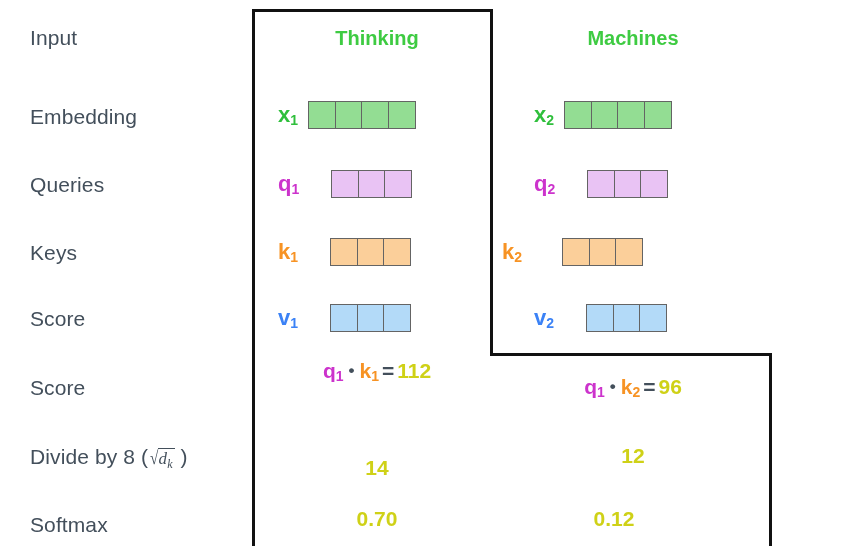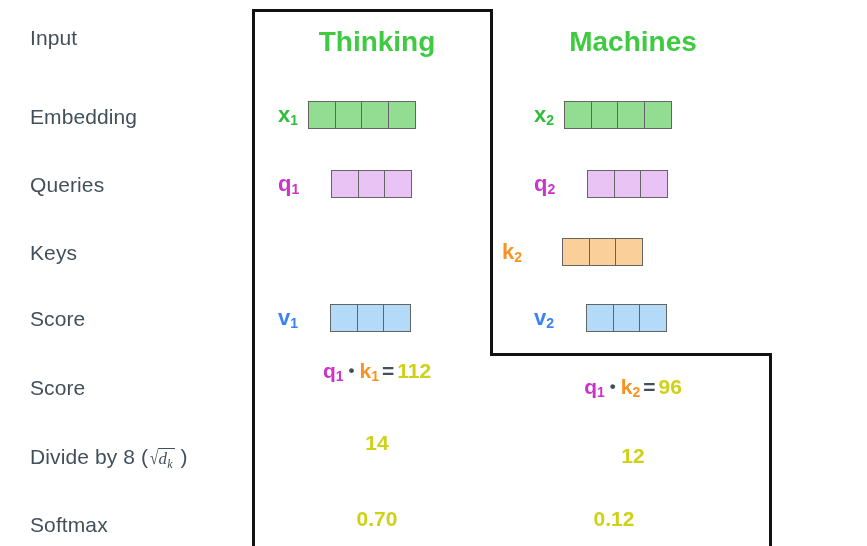--- a/index.html
+++ b/index.html
@@ -61,21 +61,21 @@
   .sub-it {
     font-size: 12px;
     vertical-align: sub;
     font-style: italic;
   }
 
   
   .col-head {
     position: absolute;
     color: #3ecb42;
-    font-size: 28px;
+    font-size: 20px;
     font-weight: bold;
     text-align: center;
     white-space: nowrap;
     line-height: 1;
   }
 
   
   .vec-group {
     position: absolute;
     display: flex;
@@ -173,35 +173,43 @@
 
   <div class="vec-group" style="left:278px; top:169px;">
     <span class="vec-name n-purple"><span>q</span><span class="sb">1</span></span>
     <span class="cells" style="margin-left:22px;">
       <span class="cell c-purple"></span>
       <span class="cell c-purple"></span>
       <span class="cell c-purple"></span>
     </span>
   </div>
 
+  <div class="vec-group" style="left:278px; top:237px;">
+    <span class="vec-name n-orange"><span>k</span><span class="sb">1</span></span>
+    <span class="cells" style="margin-left:22px;">
+      <span class="cell c-orange"></span>
+      <span class="cell c-orange"></span>
+      <span class="cell c-orange"></span>
+    </span>
+  </div>
 
   <div class="vec-group" style="left:278px; top:303px;">
     <span class="vec-name n-blue"><span>v</span><span class="sb">1</span></span>
     <span class="cells" style="margin-left:22px;">
       <span class="cell c-blue"></span>
       <span class="cell c-blue"></span>
       <span class="cell c-blue"></span>
     </span>
   </div>
 
   <div class="math-row" style="left:292px; top:360px; width:170px;">
     <span class="n-purple"><span>q</span><span class="sb">1</span></span><span class="op-dot">•</span><span class="n-orange"><span>k</span><span class="sb">1</span></span><span class="op-eq">=</span><span class="val-yellow">112</span>
   </div>
 
-  <div class="math-row val-yellow" style="left:292px; top:432px; width:170px;">14</div>
+  <div class="math-row val-yellow" style="left:292px; top:457px; width:170px;">14</div>
 
   <div class="math-row val-yellow" style="left:292px; top:508px; width:170px;">0.70</div>
 
   <div class="col-head" style="left:548px; top:28px; width:170px;">Machines</div>
 
   <div class="vec-group" style="left:534px; top:100px;">
     <span class="vec-name n-green"><span>x</span><span class="sb">2</span></span>
     <span class="cells">
       <span class="cell c-green"></span>
       <span class="cell c-green"></span>

